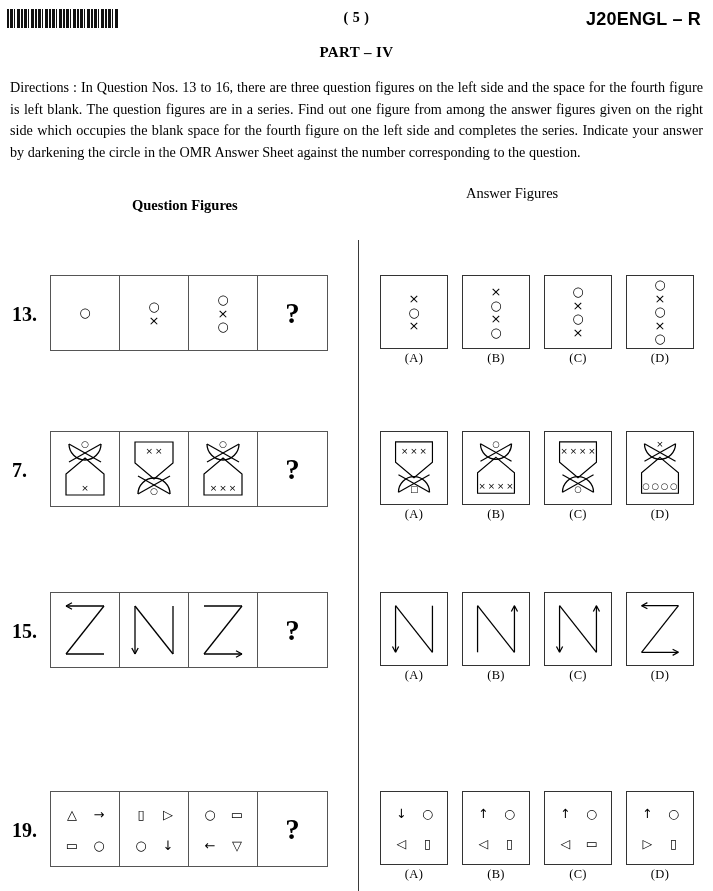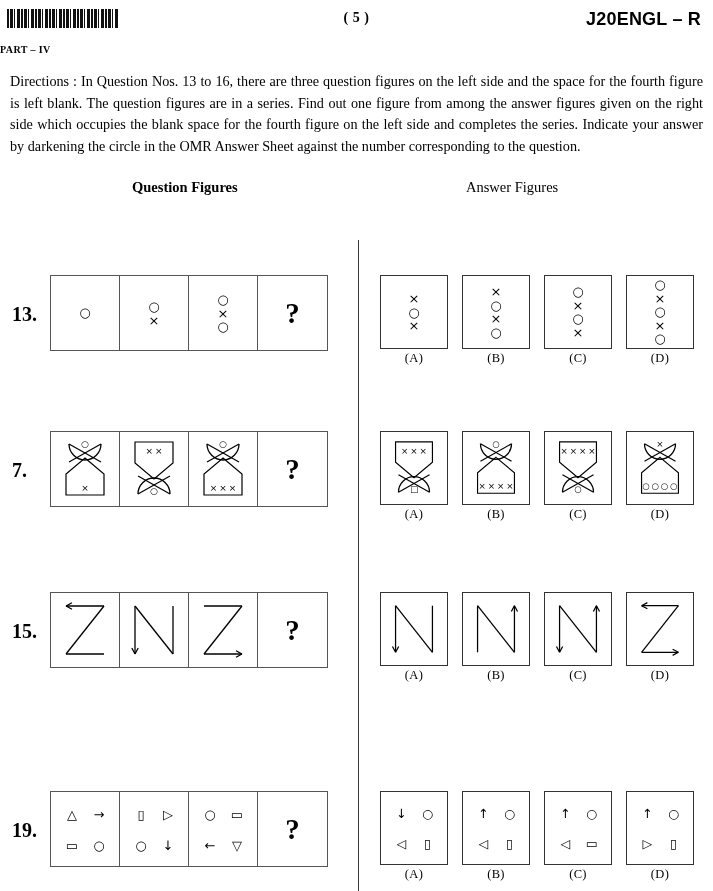--- a/index.html
+++ b/index.html
@@ -41,22 +41,22 @@
   .paper-code {
     position: absolute;
     right: 12px; top: 9px;
     font-family: "Liberation Sans", sans-serif;
     font-size: 18px;
     font-weight: bold;
     letter-spacing: 0.2px;
   }
 
   .part-title {
-    text-align: left;
-    font-size: 10px;
+    text-align: center;
+    font-size: 15px;
     font-weight: bold;
     letter-spacing: 0.4px;
     margin-top: 8px;
   }
 
   
   .directions {
     margin: 16px 10px 0 10px;
     font-size: 14.2px;
     line-height: 21.5px;
@@ -64,21 +64,21 @@
   }
   .directions b { font-weight: normal; }
 
   
   .col-captions {
     position: relative;
     margin-top: 22px;
     height: 22px;
   }
   .cap-q {
-    position: absolute; left: 132px; top: 0;
+    position: absolute; left: 132px; top: 12px;
     font-size: 14.5px; font-weight: bold; text-align: center;
   }
   .cap-a {
     position: absolute; left: 466px; top: 0;
     font-size: 14.5px; font-weight: normal;
   }
 
   
   .divider {
     position: absolute;

